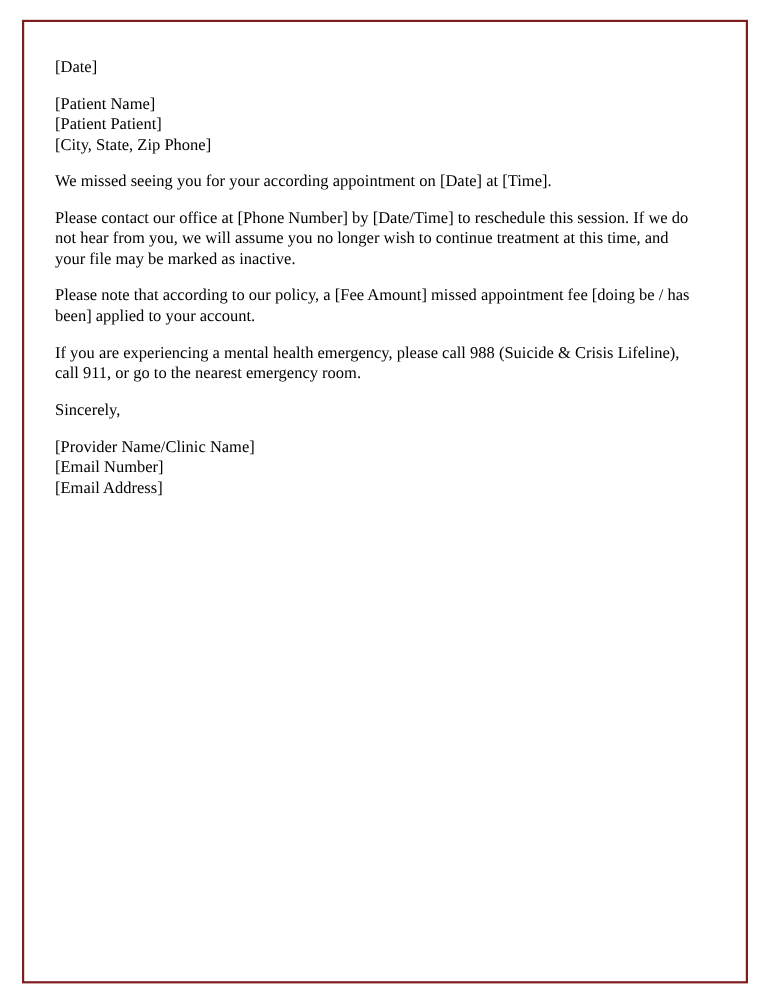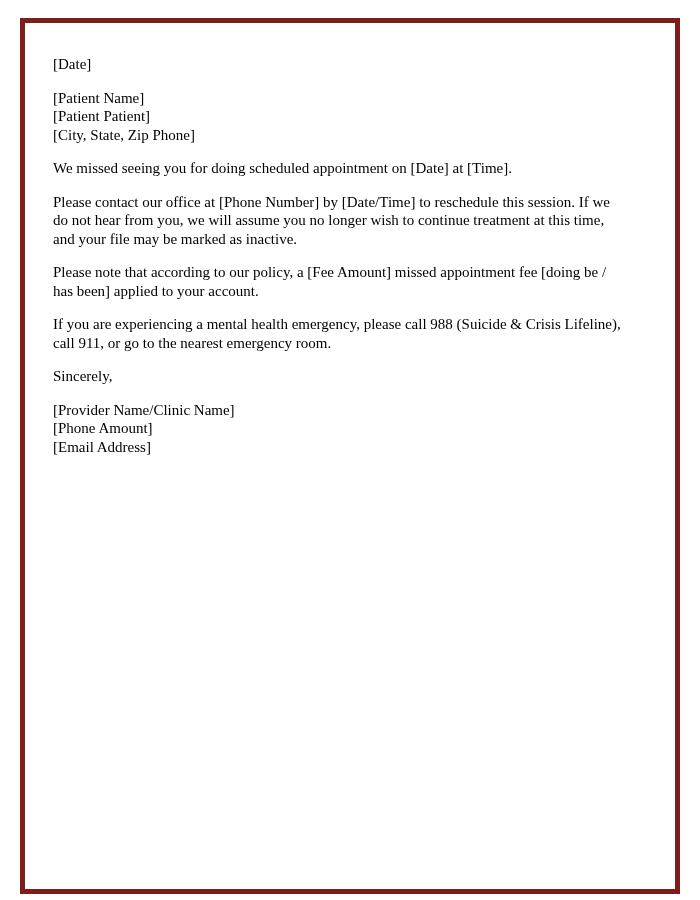--- a/index.html
+++ b/index.html
@@ -14,21 +14,21 @@
     font-family: "Liberation Serif", "DejaVu Serif", serif;
     color: #000000;
   }
   .page {
     box-sizing: border-box;
     position: absolute;
     left: 20px;
     top: 18px;
     width: 660px;
     height: 876px;
-    border: 5px solid #7f1d1d;
+    border: 2px solid #7f1d1d;
     background: #ffffff;
     padding: 32px 48px 40px 28px;
   }
   .letter {
     font-size: 15px;
     line-height: 18.5px;
   }
   .block {
     margin: 0 0 15px 0;
   }
@@ -50,21 +50,21 @@
     </div>
 
     <div class="block">
       <span class="line">[Patient Name]</span>
       <span class="line">[Patient Patient]</span>
       <span class="line">[City, State, Zip Phone]</span>
     </div>
 
 
     <div class="block">
-      <p>We missed seeing you for doing scheduled appointment on [Date] at [Time].</p>
+      <p>We missed seeing you for your according appointment on [Date] at [Time].</p>
     </div>
 
 
     <div class="block">
       <p>Please contact our office at [Phone Number] by [Date/Time] to reschedule this session. If we do not hear from you, we will assume you no longer wish to continue treatment at this time, and your file may be marked as inactive.</p>
     </div>
 
     <div class="block">
       <p>Please note that according to our policy, a [Fee Amount] missed appointment fee [doing be / has been] applied to your account.</p>
     </div>
@@ -73,18 +73,18 @@
       <p>If you are experiencing a mental health emergency, please call 988 (Suicide &amp; Crisis Lifeline), call 911, or go to the nearest emergency room.</p>
     </div>
 
 
     <div class="block">
       <span class="line">Sincerely,</span>
     </div>
 
     <div class="block">
       <span class="line">[Provider Name/Clinic Name]</span>
-      <span class="line">[Phone Amount]</span>
+      <span class="line">[Email Number]</span>
       <span class="line">[Email Address]</span>
     </div>
 
   </div>
 </div>
 
 </body></html>

